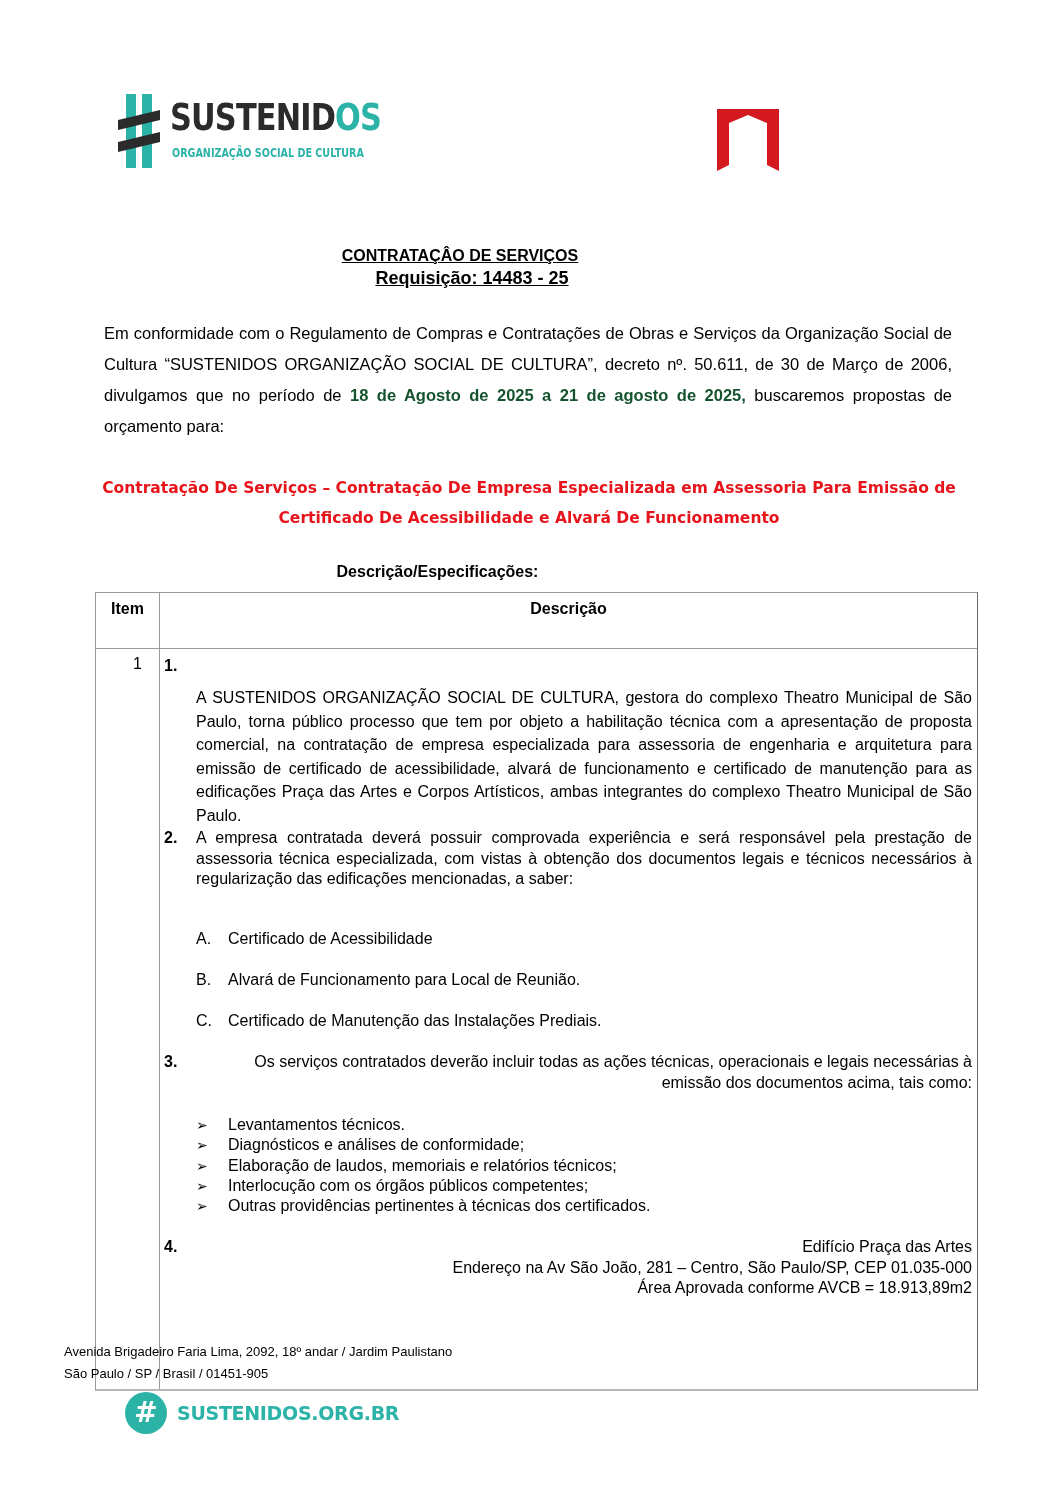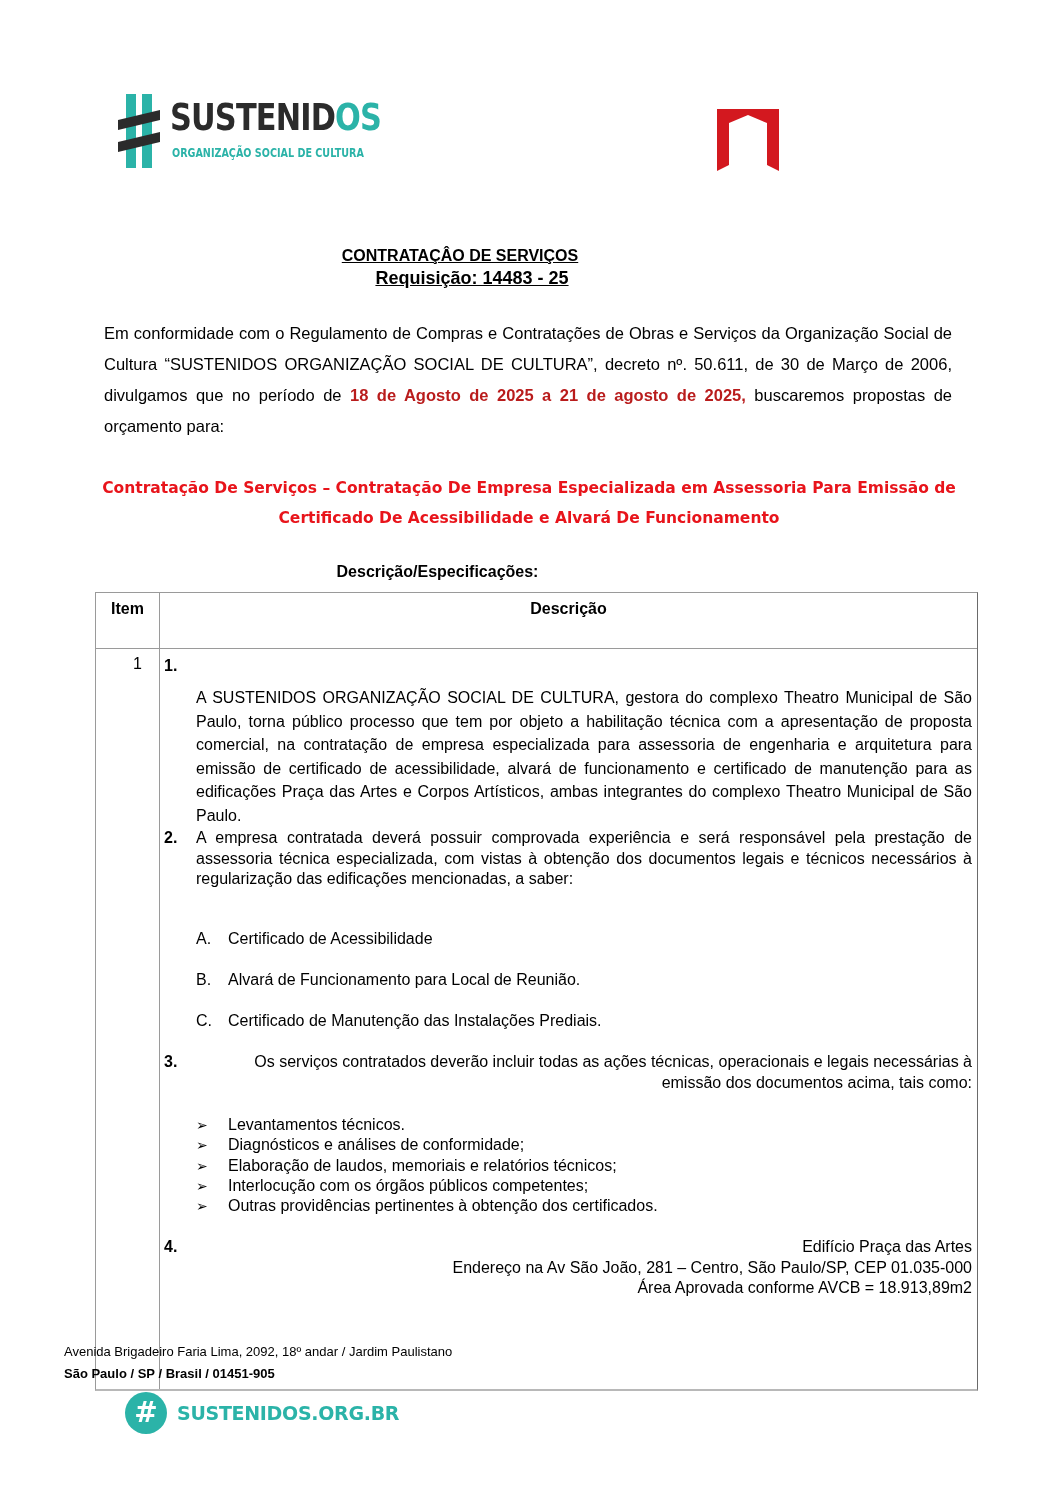--- a/index.html
+++ b/index.html
@@ -22,21 +22,21 @@
   .logo-theatro .name { position: absolute; left: 73px; top: 6px; font-family: "DejaVu Sans", sans-serif;
         font-weight: bold; font-size: 22px; line-height: 25px; color: #1b1b1b; letter-spacing: 1px; }
 
   
   .title { position: absolute; left: 0; width: 920px; text-align: center; font-weight: bold; text-decoration: underline; }
   .title-1 { top: 247px; font-size: 16px; }
   .title-2 { top: 268px; font-size: 18px; margin-left: 12px; }
 
   .intro { position: absolute; left: 104px; top: 318px; width: 848px; font-size: 16.5px; line-height: 31px;
            text-align: justify; }
-  .intro .highlight { color: #b91c1c; font-weight: bold; }
+  .intro .highlight { color: #14532d; font-weight: bold; }
 
   .subject { position: absolute; left: 60px; top: 473px; width: 938px; text-align: center; color: #e8141b;
              font-family: "DejaVu Sans", sans-serif; font-weight: bold; font-size: 16.5px; line-height: 30px;
              transform: scaleX(0.94); transform-origin: center top; }
 
   .spec-heading { position: absolute; left: 0; width: 875px; top: 563px; text-align: center; font-weight: bold; font-size: 16px; }
 
   
   .table { position: absolute; left: 95px; top: 592px; width: 883px; height: 799px;
            border: 1px solid #9a9a9a; border-bottom: 2px solid #b8b8b8; border-right: 1px solid #6a6a6a; box-sizing: border-box; }
@@ -61,21 +61,21 @@
   .sub .label { position: absolute; left: 32px; white-space: nowrap; }
 
   .bullets { position: absolute; left: 32px; font-size: 16px; line-height: 20.3px; }
   .bullet { position: relative; height: 20.3px; white-space: nowrap; }
   .bullet .arrow { position: absolute; left: 0; top: 0; font-size: 14px; }
   .bullet .label { position: absolute; left: 32px; top: 0; }
 
   
   .footer-addr { position: absolute; left: 64px; font-size: 13px; }
   .footer-addr-1 { top: 1344px; }
-  .footer-addr-2 { top: 1366px; font-weight: bold; }
+  .footer-addr-2 { top: 1366px; }
   .footer-site { position: absolute; left: 125px; top: 1392px; height: 42px; width: 260px; }
   .footer-site .circle { position: absolute; left: 0; top: 0; width: 42px; height: 42px; border-radius: 50%; background: #2bb3a8; }
   .footer-site .circle span { position: absolute; left: 0; width: 42px; top: 4px; text-align: center; color: #fff;
         font-weight: bold; font-size: 28px; font-family: "DejaVu Sans", sans-serif; }
   .footer-site .url { position: absolute; left: 52px; top: 10px; color: #2bb3a8; font-weight: bold;
         font-family: "DejaVu Sans", sans-serif; font-size: 19px; letter-spacing: -0.3px; white-space: nowrap; }
 </style>
 </head>
 <body>
 
@@ -157,21 +157,21 @@
       <div class="bullet">
           <span class="arrow">➢</span>
           <span class="label">Elaboração de laudos, memoriais e relatórios técnicos;</span>
         </div>
       <div class="bullet">
           <span class="arrow">➢</span>
           <span class="label">Interlocução com os órgãos públicos competentes;</span>
         </div>
       <div class="bullet">
           <span class="arrow">➢</span>
-          <span class="label">Outras providências pertinentes à obtenção dos certificados.</span>
+          <span class="label">Outras providências pertinentes à técnicas dos certificados.</span>
         </div>
     </div>
 
     <div class="para p4" style="top:583px;">
       <span class="num">4.</span>
       <div class="txt">
         <div>Edifício Praça das Artes</div>
         <div>Endereço na Av São João, 281 – Centro, São Paulo/SP, CEP 01.035-000</div>
         <div>Área Aprovada conforme AVCB = 18.913,89m2</div>
       </div>

